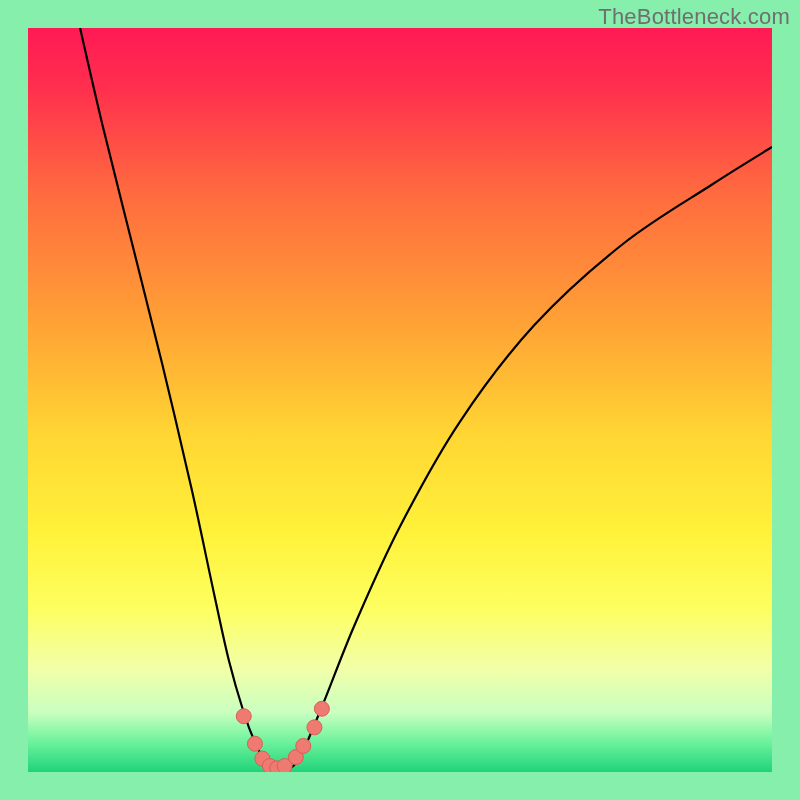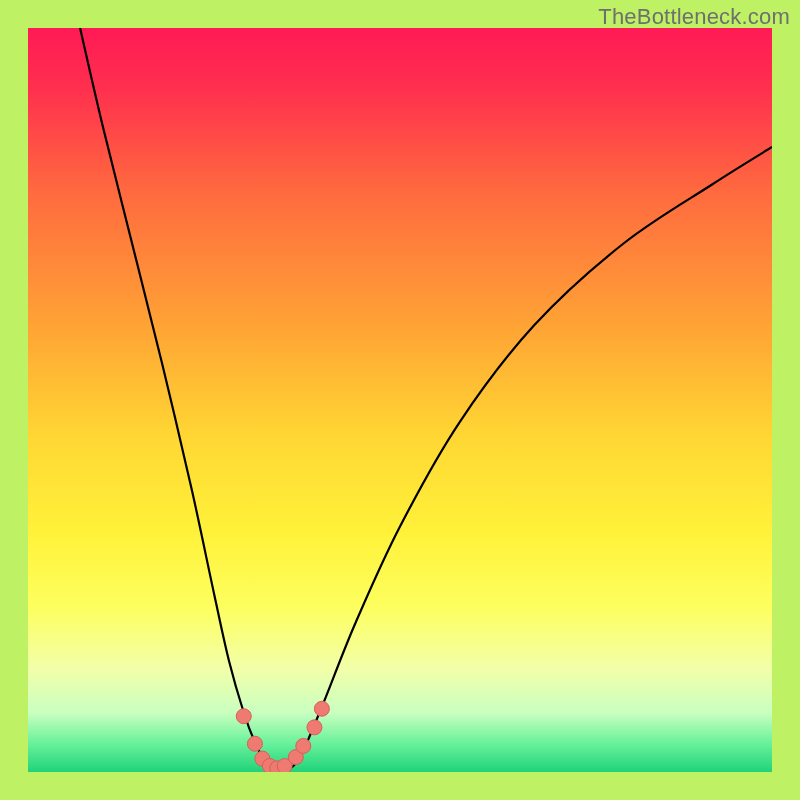--- a/index.html
+++ b/index.html
@@ -10,21 +10,21 @@
     overflow: hidden;
     background: #000;
     font-family: Arial, Helvetica, sans-serif;
   }
   .frame {
     position: absolute;
     top: 0;
     left: 0;
     width: 800px;
     height: 800px;
-    background: #bef264;
+    background: #86efac;
   }
   .plot-area {
     position: absolute;
     top: 28px;
     left: 28px;
     width: 744px;
     height: 744px;
     overflow: hidden;
   }
   .watermark {

